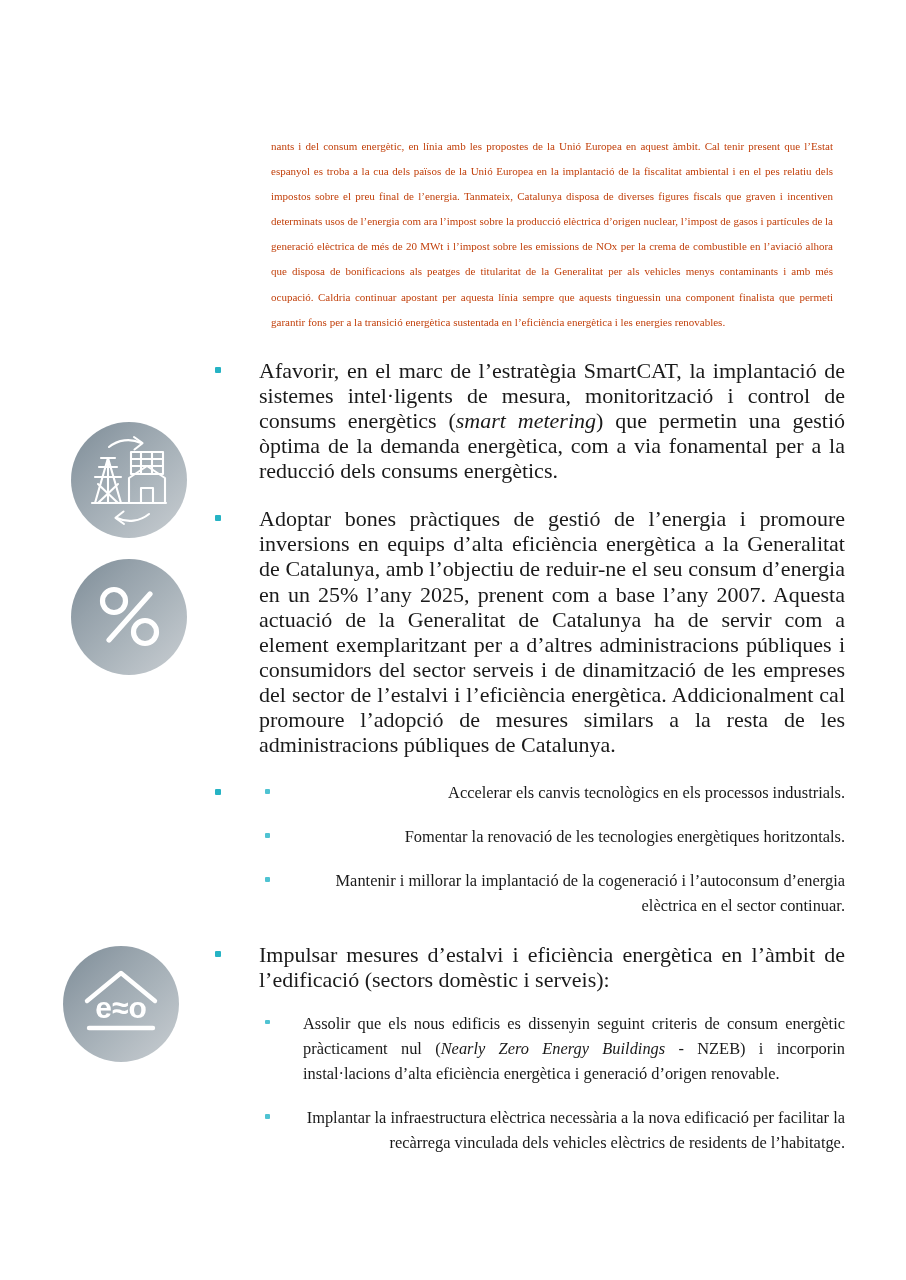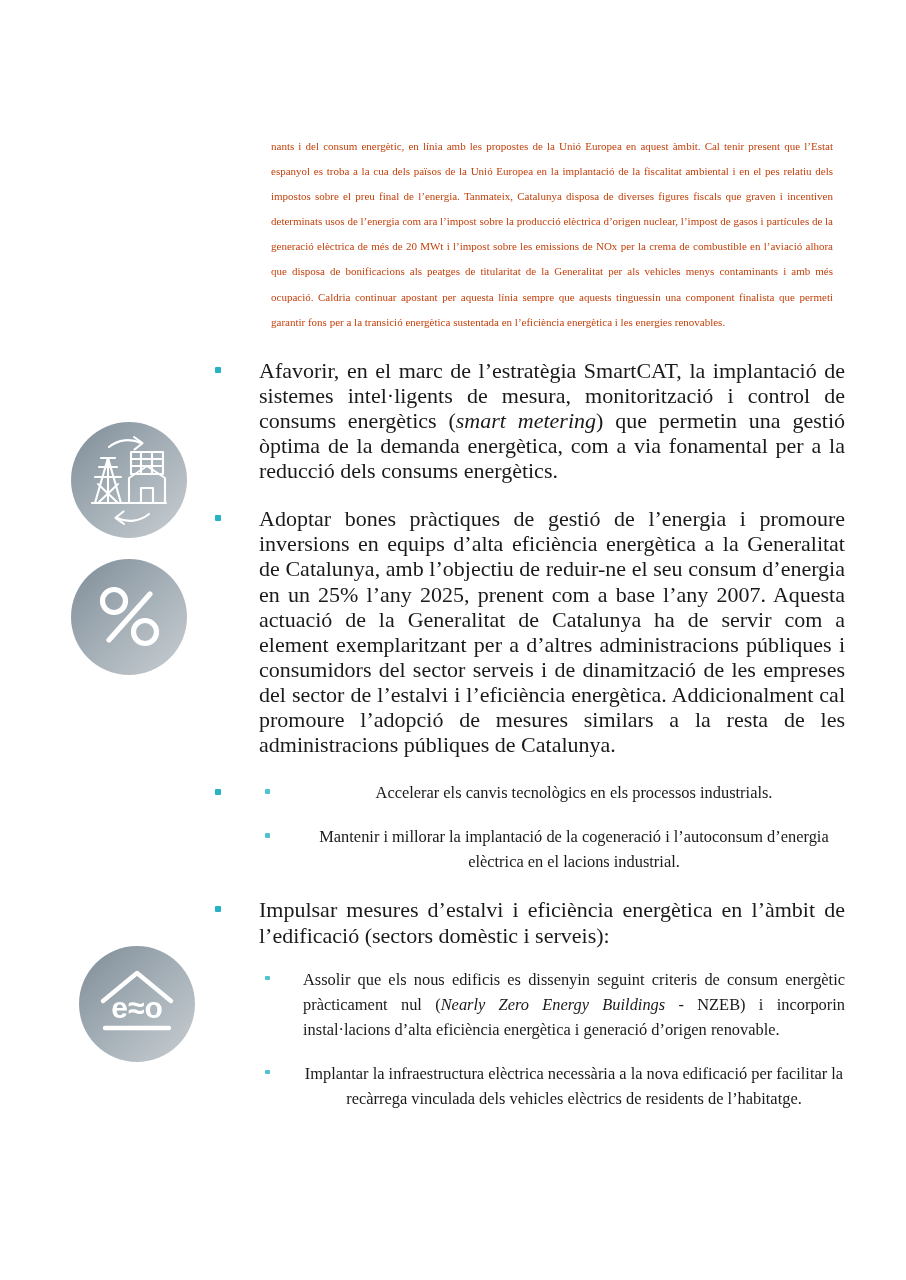--- a/index.html
+++ b/index.html
@@ -35,21 +35,21 @@
     width: 116px;
     height: 116px;
     border-radius: 50%;
     background: linear-gradient(135deg, #7d8c97 0%, #96a2ab 30%, #aab4bb 58%, #c9ced2 100%);
     box-shadow: 0 0 0 0 rgba(0,0,0,0);
   }
   .circle-icon svg { display: block; }
 
   #icon-smartgrid { left: 71px; top: 422px; }
   #icon-percent   { left: 71px; top: 559px; }
-  #icon-nzeb      { left: 79px; top: 946px; text-decoration: underline; }
+  #icon-nzeb      { left: 63px; top: 946px; text-decoration: underline; }
 
   
   .content {
     position: absolute;
     left: 259px;
     top: 122px;
     width: 586px;
   }
 
   p.body-para {
@@ -107,21 +107,21 @@
     top: 9px;
     width: 4.5px;
     height: 4.5px;
     background: #4fc3d2;
     border-radius: 1px;
   }
   .sub-item > p {
     margin: 0;
     font-size: 16.4px;
     line-height: 25.1px;
-    text-align: center;
+    text-align: right;
     color: #1a1a1a;
   }
   .sub-item.justified > p { text-align: justify; }
 
   em { font-style: italic; }
 
   
   .footer {
     position: absolute;
     left: 0;
@@ -209,21 +209,25 @@
       <li class="bullet-item">
         <span class="bullet-dot"></span>
 
         <ul class="sub-list">
           <li class="sub-item">
             <span class="sub-dot"></span>
             <p>Accelerar els canvis tecnològics en els processos industrials.</p>
           </li>
           <li class="sub-item">
             <span class="sub-dot"></span>
-            <p>Mantenir i millorar la implantació de la cogeneració i l’autoconsum d’energia elèctrica en el lacions industrial.</p>
+            <p>Fomentar la renovació de les tecnologies energètiques horitzontals.</p>
+          </li>
+          <li class="sub-item">
+            <span class="sub-dot"></span>
+            <p>Mantenir i millorar la implantació de la cogeneració i l’autoconsum d’energia elèctrica en el sector continuar.</p>
           </li>
         </ul>
       </li>
 
       <li class="bullet-item">
         <span class="bullet-dot"></span>
         <p>Impulsar mesures d’estalvi i eficiència energètica en l’àmbit de l’edificació (sectors domèstic i serveis):</p>
 
         <ul class="sub-list">
           <li class="sub-item justified">

